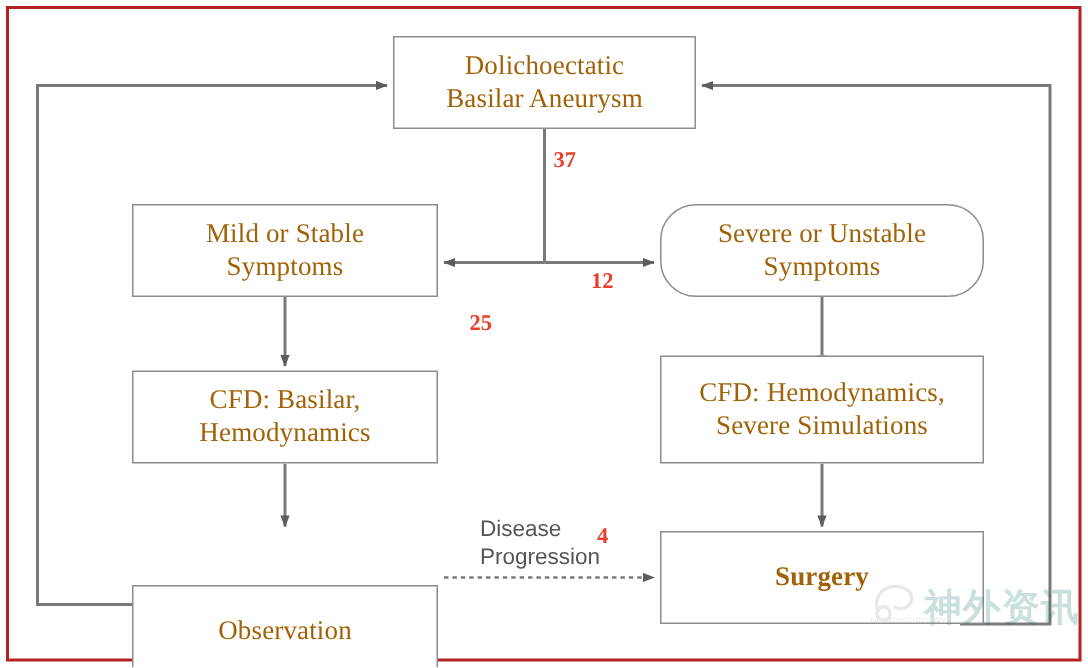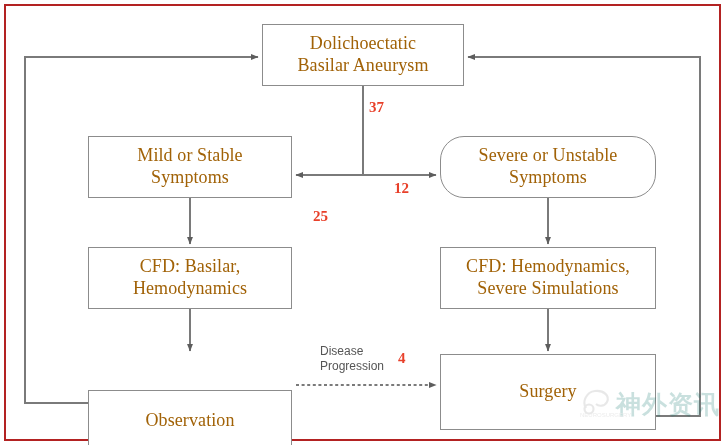--- a/index.html
+++ b/index.html
@@ -46,44 +46,44 @@
     color: #a16207;
     line-height: 1.22;
     font-size: 18px;
     letter-spacing: 0.1px;
   }
   .flow-box span { display: block; width: 100%; }
   #box-aneurysm { left: 262px; top: 24px;  width: 202px; height: 62px; }
   #box-mild     { left: 88px;  top: 136px; width: 204px; height: 62px; }
   #box-severe   { left: 440px; top: 136px; width: 216px; height: 62px; border-radius: 24px; }
   #box-cfd-left { left: 88px;  top: 247px; width: 204px; height: 62px; }
-  #box-cfd-right{ left: 440px; top: 247px; width: 216px; height: 62px; }
+  #box-cfd-right{ left: 440px; top: 237px; width: 216px; height: 72px; }
   #box-observation { left: 88px;  top: 354px; width: 204px; height: 62px; margin-top: 36px; }
-  #box-surgery     { left: 440px; top: 354px; width: 216px; height: 76px; }
+  #box-surgery     { left: 440px; top: 354px; width: 216px; height: 62px; font-weight: bold; }
 
   .edge-count {
     position: absolute;
     color: #e8402a;
     font-weight: bold;
     font-size: 15px;
     font-family: "Liberation Serif", "DejaVu Serif", serif;
     white-space: nowrap;
   }
   #count-37 { left: 369px; top: 99px; }
   #count-25 { left: 313px; top: 180px; margin-top: 28px; }
   #count-12 { left: 394px; top: 180px; }
   #count-4  { left: 398px; top: 350px; }
 
   #label-disease-progression {
     position: absolute;
     left: 320px;
     top: 344px;
     width: 78px;
     font-family: "Liberation Sans", "DejaVu Sans", sans-serif;
-    font-size: 12px;
+    font-size: 15px;
     line-height: 1.25;
     color: #555555;
     text-align: left;
   }
 
   
   #watermark {
     position: absolute;
     left: 580px;
     top: 386px;

